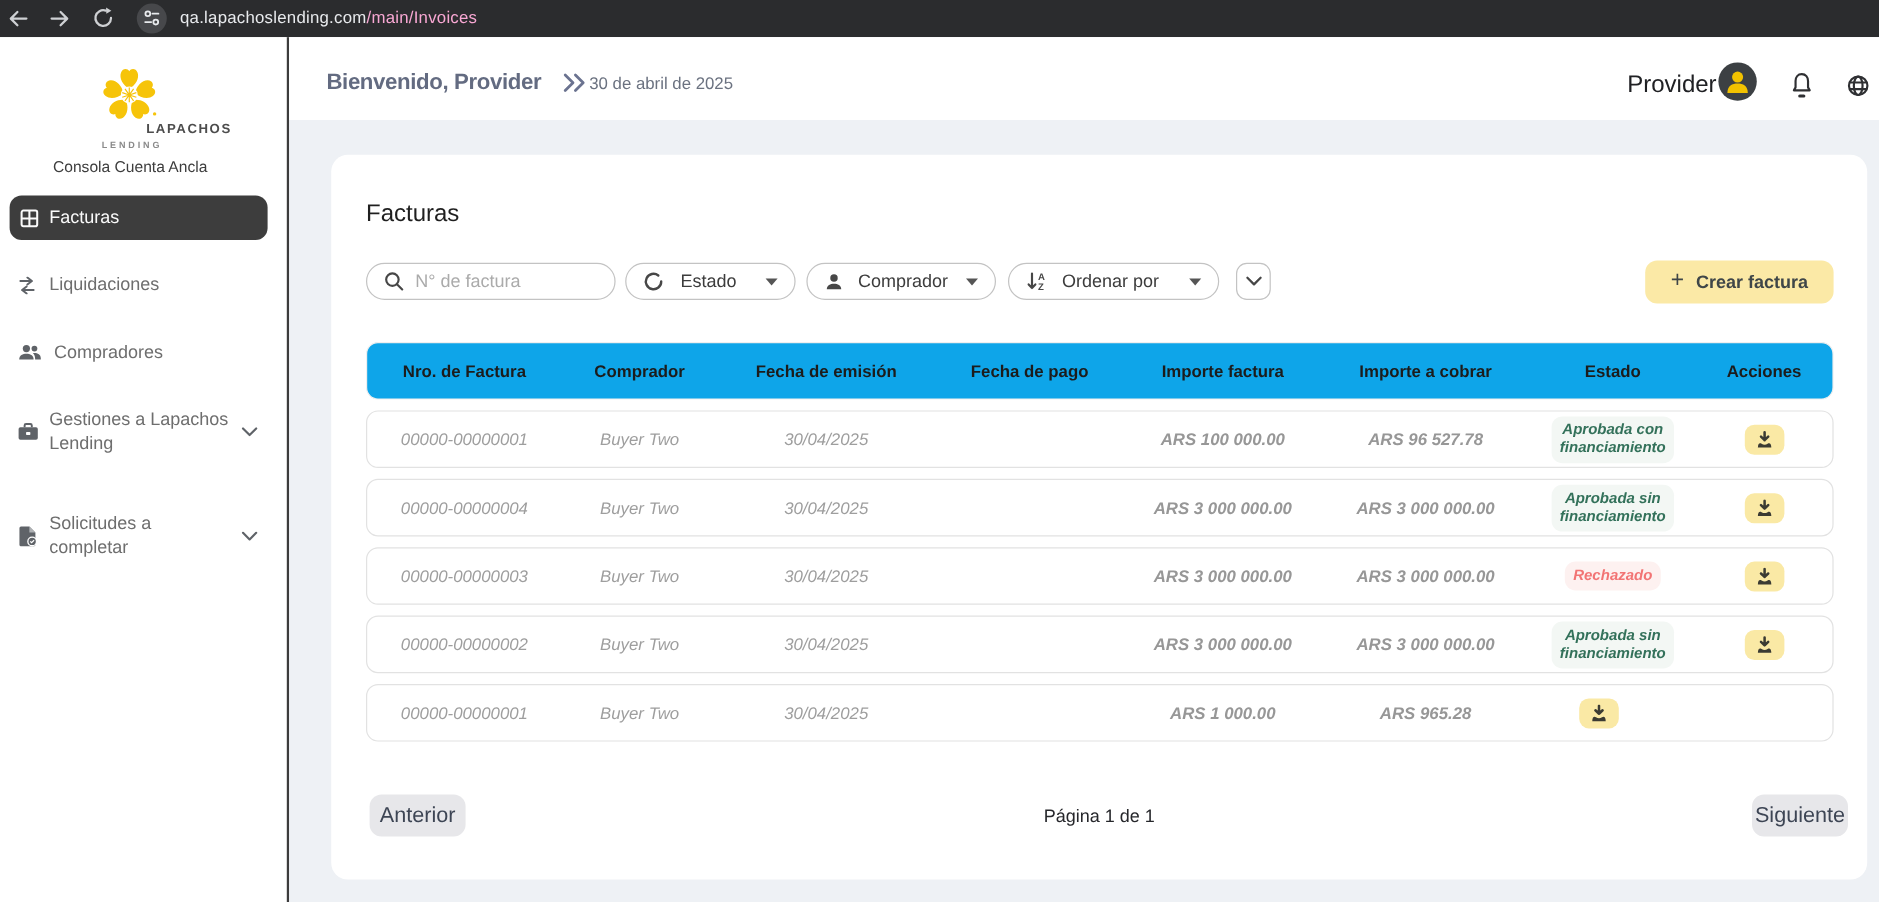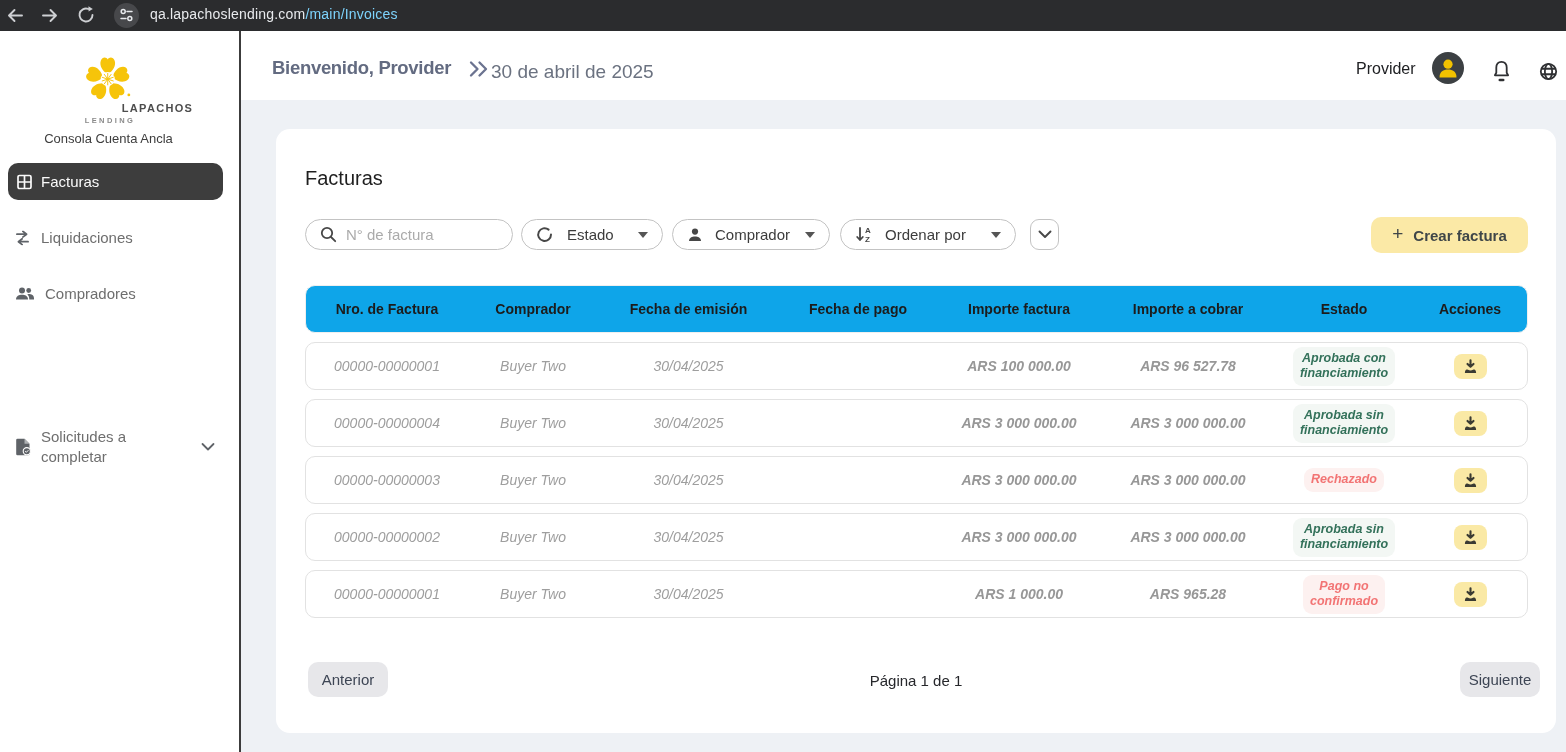--- a/index.html
+++ b/index.html
@@ -1,62 +1,62 @@
 <!DOCTYPE html>
 <html><head>
 <meta charset="utf-8">
 <style>
 * { margin:0; padding:0; box-sizing:border-box; }
 html,body { width:1566px; height:752px; overflow:hidden; font-family:"Liberation Sans", sans-serif; }
 
 #topbar { position:absolute; left:0; top:0; width:1566px; height:31px; background:#2b2c2e; }
 #topbar svg { position:absolute; }
 .urltxt { position:absolute; left:150px; top:6px; font-size:14px; color:#e8eaed; letter-spacing:0.2px; }
-.urltxt .path { color:#7dd3fc;margin-top:24px; }
+.urltxt .path { color:#f9a8d4;margin-top:24px; }
 #tunecircle { position:absolute; left:114px; top:3px; width:25px; height:25px; border-radius:50%; background:#47484b; }
 
 #sidebar { position:absolute; left:0; top:31px; width:239px; height:721px; background:#ffffff; }
 #sideline { position:absolute; left:239px; top:31px; width:2px; height:721px; background:#3c3c3c; }
 #logoflower { position:absolute; left:84px; top:25px; }
 .lapachos { position:absolute; left:0; top:71px; width:219px; text-align:center; font-size:11px; font-weight:bold; letter-spacing:1.3px; color:#4d4d4d;margin-left:48px; }
 .lending { position:absolute; left:0; top:85px; width:220px; text-align:center; font-size:7.5px; font-weight:bold; letter-spacing:2.4px; color:#8a8a8a; }
 .consola { position:absolute; left:0; top:100px; width:217px; text-align:center; font-size:13px; color:#3d3d3d; }
 .mi { position:absolute; left:0; width:239px; color:#6e6e6e; font-size:15px; }
 .mi .ic { position:absolute; left:15px; top:50%; transform:translateY(-50%); }
 .mi .txt { position:absolute; left:41px; top:50%; transform:translateY(-50%); line-height:20px; white-space:nowrap; }
 .mi .chev { position:absolute; left:201px; top:50%; transform:translateY(-50%); }
 #mi-fact { left:8px; top:132px; width:215px; height:37px; background:#3d3d3d; border-radius:10px; color:#fafafa; }
 #mi-fact .ic { left:8px; }
 #mi-fact .txt { left:33px; }
 
 #main { position:absolute; left:241px; top:31px; width:1325px; height:721px; background:#eef1f5; }
 #header { position:absolute; left:241px; top:31px; width:1325px; height:69px; background:#ffffff; }
 .hwelcome { position:absolute; left:272px; top:57px; font-size:18.5px; font-weight:bold; color:#636b81; letter-spacing:-0.3px; }
-.hdate { position:absolute; left:491px; top:60px; font-size:19px; color:#6b7280; }
-.hprovider { position:absolute; left:1356px; top:59px; font-size:16px; font-weight:500; color:#202124; }
+.hdate { position:absolute; left:491px; top:60px; font-size:14px; color:#6b7280; }
+.hprovider { position:absolute; left:1356px; top:59px; font-size:20px; font-weight:500; color:#202124; }
 
 #card { position:absolute; left:276px; top:129px; width:1280px; height:604px; background:#ffffff; border-radius:14px; }
 .cardtitle { position:absolute; left:305px; top:167px; font-size:20px; font-weight:500; color:#1f1f1f; }
 .pill { position:absolute; top:219px; height:31px; border:1.4px solid #c3c3c3; border-radius:16px; display:flex; align-items:center; background:#fff; color:#3c3c3c; font-size:15px; }
 .pill .caret { width:0; height:0; border-left:5.5px solid transparent; border-right:5.5px solid transparent; border-top:6px solid #555; margin-left:auto; }
 #crearbtn { position:absolute; left:1371px; top:217px; width:157px; height:36px; background:#fbe9a6; border-radius:10px; display:flex; align-items:center; justify-content:center; font-size:15px; font-weight:bold; color:#3f4648; }
 
 .trow { position:absolute; left:305px; width:1223px; height:48px; display:flex; align-items:center; }
 .thead { background:#0ea5e9; border:1px solid #efefef; border-radius:10px; font-weight:bold; font-size:14px; color:#1c1c1c; }
 .tdata { background:#ffffff; border:1px solid #e2e2e2; border-radius:10px; font-size:14px; color:#9e9e9e;font-style:italic; }
 .c1{width:162px;text-align:center;} .c2{width:130px;text-align:center;} .c3{width:181px;text-align:center;}
 .c4{width:158px;text-align:center;} .c5{width:164px;text-align:center;} .c6{width:174px;text-align:center;}
 .c7{width:138px;text-align:center;display:flex;justify-content:center;} .c8{width:114px;text-align:center;display:flex;justify-content:center;}
 .amt { font-weight:bold; color:#979797; }
 .badge { display:inline-block; border-radius:9px; font-size:12.5px; font-weight:bold; line-height:15.5px; padding:4px 7px; }
 .bgreen { color:#33715a; background:#f3f7f4; }
 .bred { color:#f27474; background:#fdf1f0; }
 .dlbtn { width:33px; height:25px; background:#fae9a5; border-radius:8px; display:flex; align-items:center; justify-content:center; }
 
-.pgbtn { position:absolute; top:662px; height:35px; background:#e7e7ea; border-radius:10px; font-size:15px; color:#3d4554; display:flex; align-items:center; justify-content:center; }
+.pgbtn { position:absolute; top:662px; height:35px; background:#e7e7ea; border-radius:10px; font-size:18px; color:#3d4554; display:flex; align-items:center; justify-content:center; }
 .pginfo { position:absolute; top:672px; left:276px; width:1280px; text-align:center; font-size:15px; color:#26272b; }
 </style>
 </head>
 <body>
 
 <div id="topbar">
   <svg style="left:6px;top:6px" width="19" height="19" viewBox="0 0 19 19">
       <path d="M16 9.5H3.5 M8.5 4 3 9.5 8.5 15" stroke="#ced0d3" stroke-width="1.9" fill="none" stroke-linecap="round" stroke-linejoin="round"></path>
     </svg>
   <svg style="left:40px;top:6px" width="19" height="19" viewBox="0 0 19 19">
@@ -113,20 +113,31 @@
     <span class="txt" style="left:45px;">Compradores</span>
   </div>
 
   <div class="mi" style="top:197px;height:20px;">
     <svg class="ic" width="13" height="15" viewBox="0 0 13 15" style="left:16px;">
         <path d="M0.9 3.7 H10.2 M6.8 0.8 L10.6 3.7 L6.8 6.6 M12.1 11.2 H2.8 M6.2 8.3 L2.4 11.2 L6.2 14.1" stroke="#5f6368" stroke-width="1.7" fill="none" stroke-linecap="round" stroke-linejoin="round"></path>
       </svg>
     <span class="txt">Liquidaciones</span>
   </div>
 
+  <div class="mi" style="top:309px;height:40px;">
+    <svg class="ic" width="17" height="16" viewBox="0 0 17 16">
+        <path d="M2 4 H15 A1.5 1.5 0 0 1 16.5 5.5 V13 A1.5 1.5 0 0 1 15 14.5 H2 A1.5 1.5 0 0 1 0.5 13 V5.5 A1.5 1.5 0 0 1 2 4 Z" fill="#5f6368"></path>
+        <path d="M5.5 4 V2.5 A1.2 1.2 0 0 1 6.7 1.3 H10.3 A1.2 1.2 0 0 1 11.5 2.5 V4" fill="none" stroke="#5f6368" stroke-width="1.6"></path>
+        <rect x="6.7" y="8" width="3.6" height="2.4" rx="0.6" fill="#ffffff"></rect>
+      </svg>
+    <span class="txt">Gestiones a Lapachos<br>Lending</span>
+    <svg class="chev" width="14" height="9" viewBox="0 0 14 9">
+        <path d="M1.5 1.5 L7 7 L12.5 1.5" stroke="#5f6368" stroke-width="1.8" fill="none" stroke-linecap="round" stroke-linejoin="round"></path>
+      </svg>
+  </div>
 
   <div class="mi" style="top:396px;height:40px;">
     <svg class="ic" width="17" height="18" viewBox="0 0 17 18">
         <path d="M2.5 0.8 H9.5 L14.5 5.8 V16 A1.3 1.3 0 0 1 13.2 17.3 H2.5 A1.3 1.3 0 0 1 1.2 16 V2.1 A1.3 1.3 0 0 1 2.5 0.8 Z" fill="#5f6368"></path>
         <path d="M9.5 0.8 L9.5 5.8 H14.5 Z" fill="#aeb1b4"></path>
         <circle cx="11.8" cy="13.2" r="3.6" fill="#5f6368" stroke="#ffffff" stroke-width="1.1"></circle>
         <path d="M10.2 13.2 L11.3 14.3 L13.4 12.2" stroke="#ffffff" stroke-width="1" fill="none"></path>
       </svg>
     <span class="txt">Solicitudes a<br>completar</span>
     <svg class="chev" width="14" height="9" viewBox="0 0 14 9">
@@ -291,23 +302,20 @@
       </span>
     </div>
 </div>
 <div class="trow tdata" style="top:570px;">
   <div class="c1">00000-00000001</div>
     <div class="c2">Buyer Two</div>
     <div class="c3">30/04/2025</div>
     <div class="c4"></div>
     <div class="c5 amt">ARS 1 000.00</div>
     <div class="c6 amt">ARS 965.28</div>
-    <div class="c7">
-      <span class="badge bred">Pago no<br>confirmado</span>
-    </div>
     <div class="c8">
       <span class="dlbtn">
         <svg width="15" height="15" viewBox="0 0 15 15">
           <path d="M7.5 1.2 V7.8 M7.5 7.8 L4.5 4.9 M7.5 7.8 L10.5 4.9" stroke="#3b3b33" stroke-width="2.1" fill="none" stroke-linecap="round" stroke-linejoin="round"></path>
           <path d="M1.9 14 C1.9 10.8 3.3 9.7 5 10.8 C5.8 11.3 6.6 11.6 7.5 11.6 C8.4 11.6 9.2 11.3 10 10.8 C11.7 9.7 13.1 10.8 13.1 14 Z" fill="#3b3b33"></path>
         </svg>
       </span>
     </div>
 </div>
 

